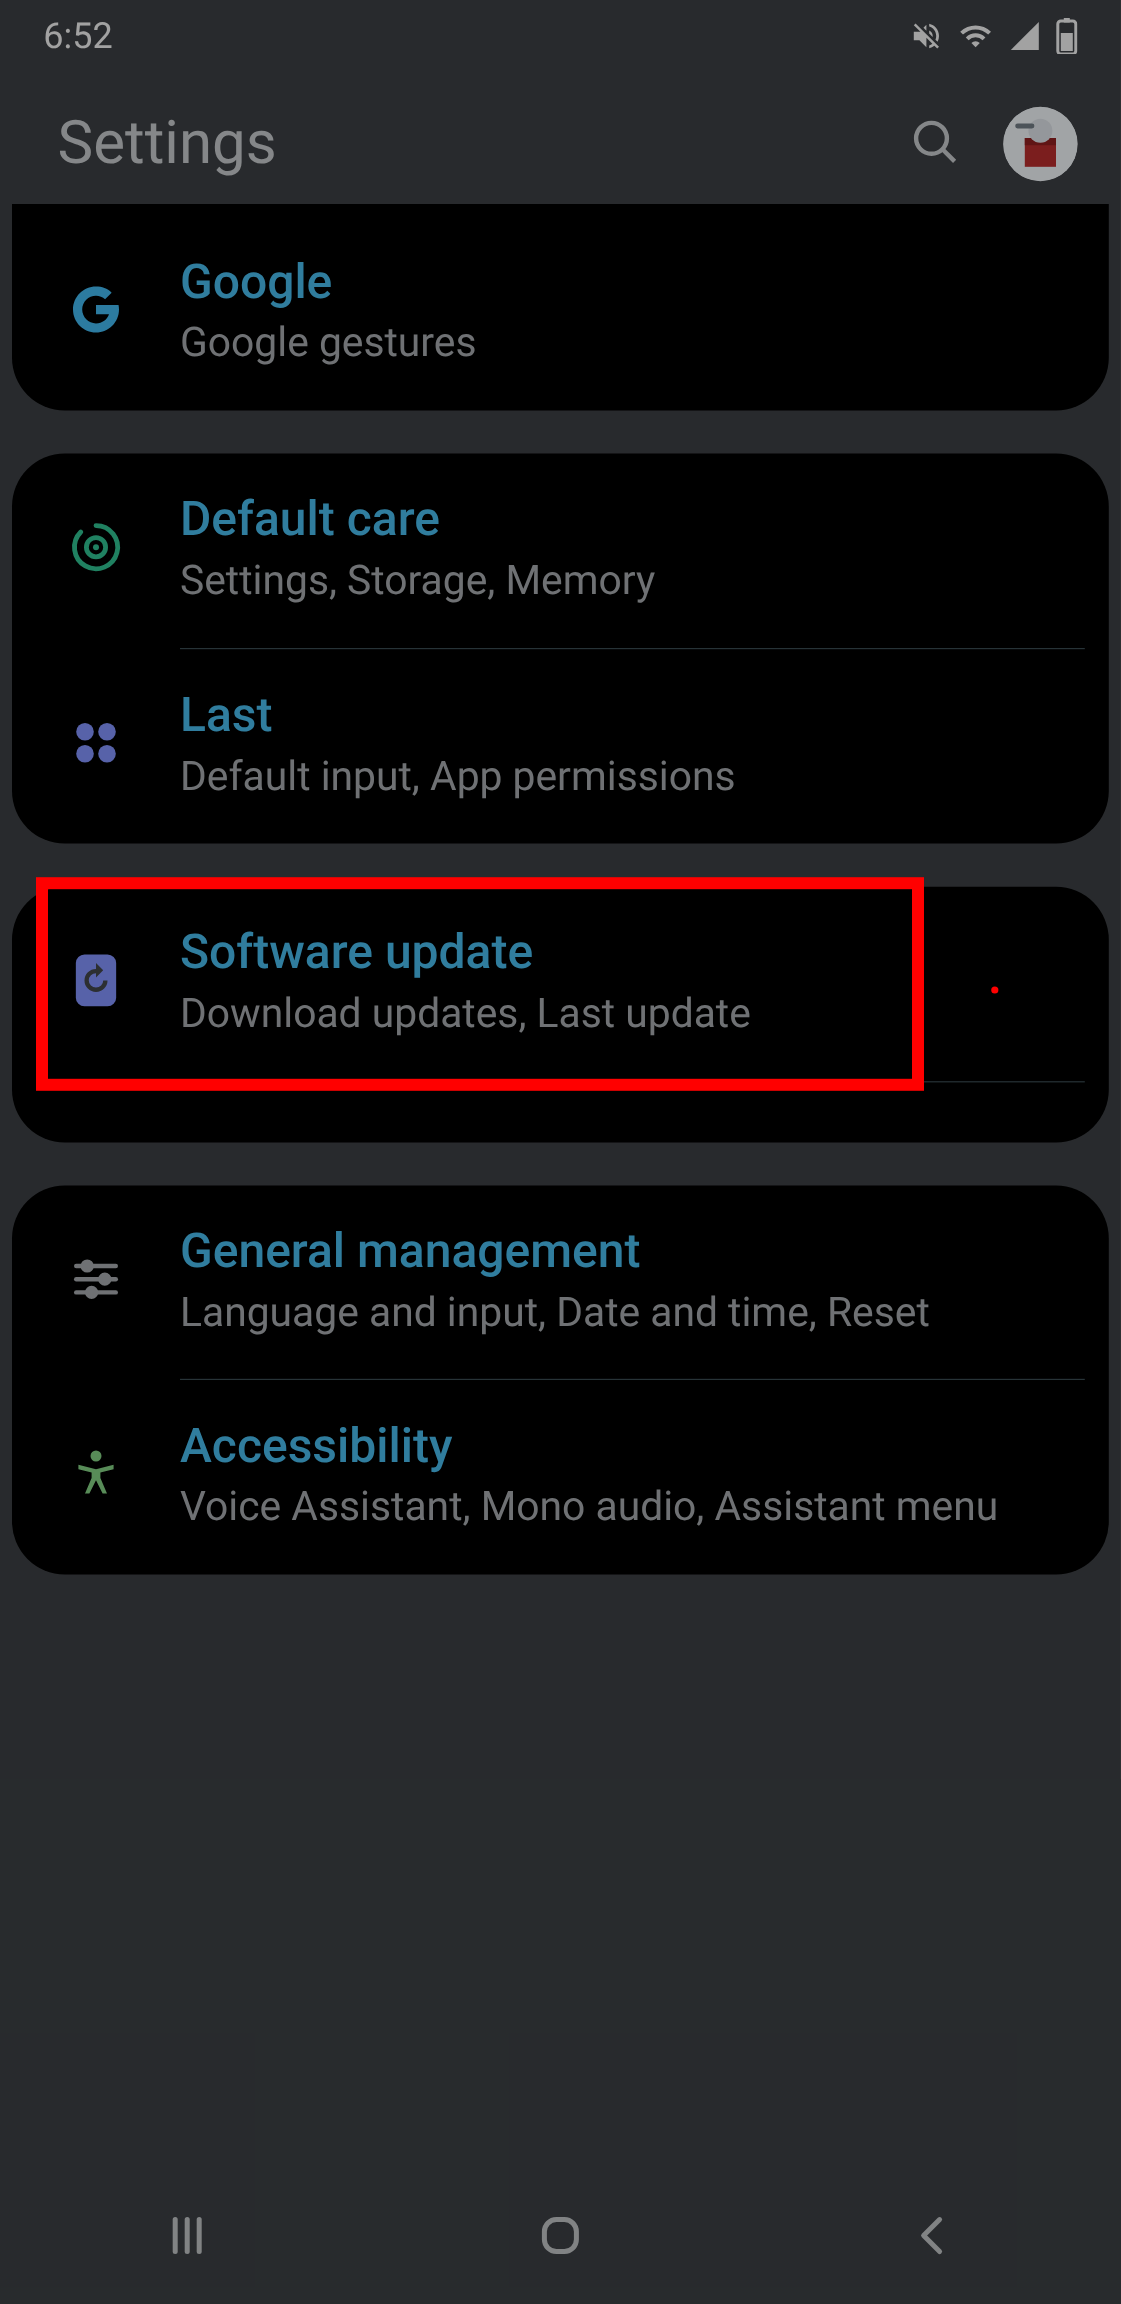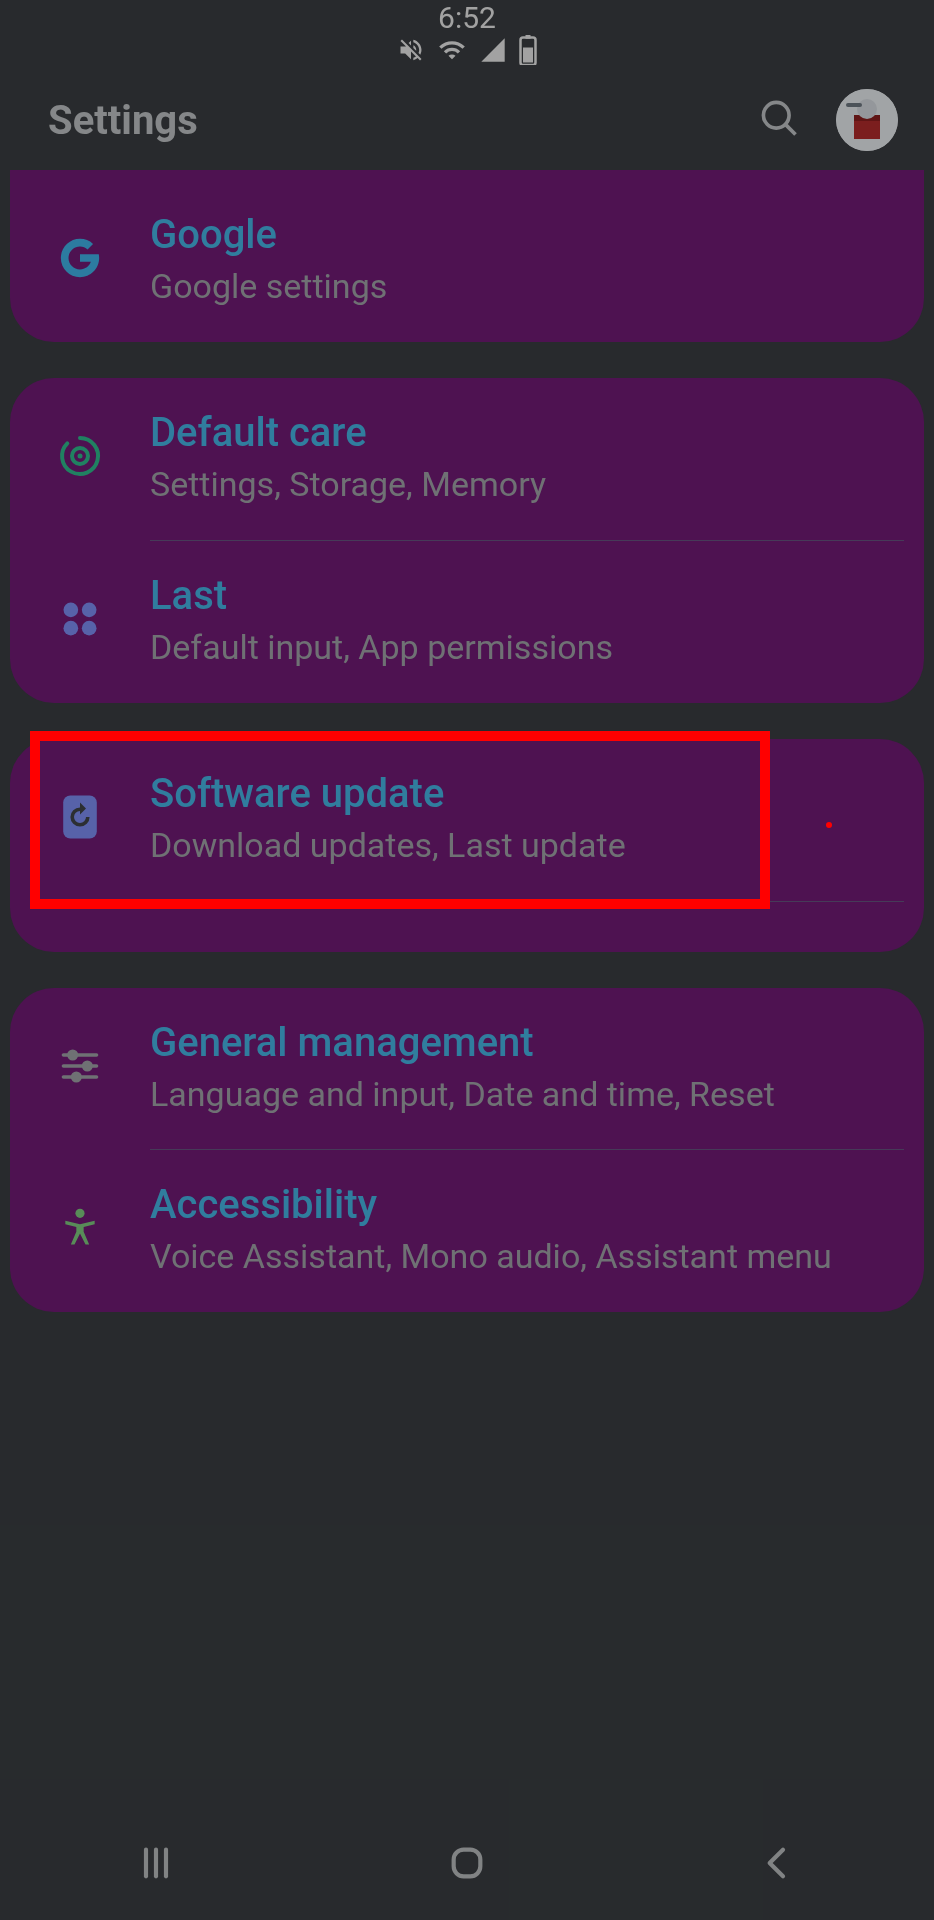--- a/index.html
+++ b/index.html
@@ -21,36 +21,35 @@
   }
   
   .status-bar {
     height: 60px;
     display: flex;
     align-items: center;
     justify-content: space-between;
     padding: 0 36px;
     font-size: 30px;
     color: #e8e8e8;
-    flex-direction: column;
   }
   .status-right { display: flex; align-items: center; gap: 12px; }
   .status-icon { display: inline-flex; }
 
   
   .title-row {
     height: 120px;
     display: flex;
     align-items: center;
     padding: 0 36px 0 48px;
   }
   .title-text {
     flex: 1;
-    font-size: 40px;
-    font-weight: 700;
+    font-size: 50px;
+    font-weight: 400;
     color: #bfc2c4;
   }
   .search-btn {
     width: 62px; height: 62px;
     display: flex; align-items: center; justify-content: center;
     margin-right: 26px;
     color: #bfc2c4;
   }
   .avatar {
     width: 62px; height: 62px;
@@ -59,21 +58,21 @@
     display: flex; align-items: center; justify-content: center;
     overflow: hidden;
   }
   .avatar svg { display:block; }
 
   
   .content {
     padding: 0 10px 0 10px;
   }
   .card {
-    background: #701a75;
+    background: #000000;
     border-radius: 44px;
     margin-bottom: 36px;
     overflow: hidden;
   }
   .card.first { border-top-left-radius: 0; border-top-right-radius: 0; margin-top: -10px; padding-top: 10px;}
   .item {
     display: flex;
     align-items: center;
     padding: 30px 20px 32px 0;
     position: relative;
@@ -197,21 +196,21 @@
     <div class="item">
       <div class="icon-slot">
         <span>
           <svg width="46" height="46" viewBox="0 0 48 48">
               <path fill="#3fb0e5" d="M24 20v8h11.3C33.9 32.4 29.5 36 24 36c-6.6 0-12-5.4-12-12s5.4-12 12-12c3 0 5.8 1.1 7.9 3l5.7-5.7C33.9 5.6 29.2 4 24 4 12.95 4 4 12.95 4 24s8.95 20 20 20 20-8.95 20-20c0-1.4-.15-2.7-.4-4H24z"></path>
             </svg>
         </span>
       </div>
       <div class="item-text">
         <div class="item-title">Google</div>
-        <div class="item-sub">Google settings</div>
+        <div class="item-sub">Google gestures</div>
       </div>
     </div>
   </div>
 
 
   <div class="card">
     <div class="item">
       <div class="icon-slot">
         <span>
           <svg width="48" height="48" viewBox="0 0 48 48" fill="none" stroke="#2fb98c" stroke-width="4">

